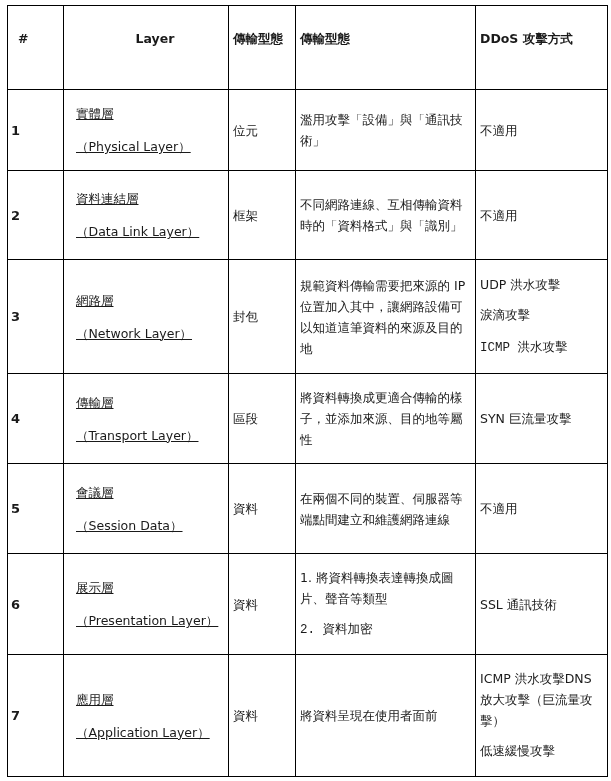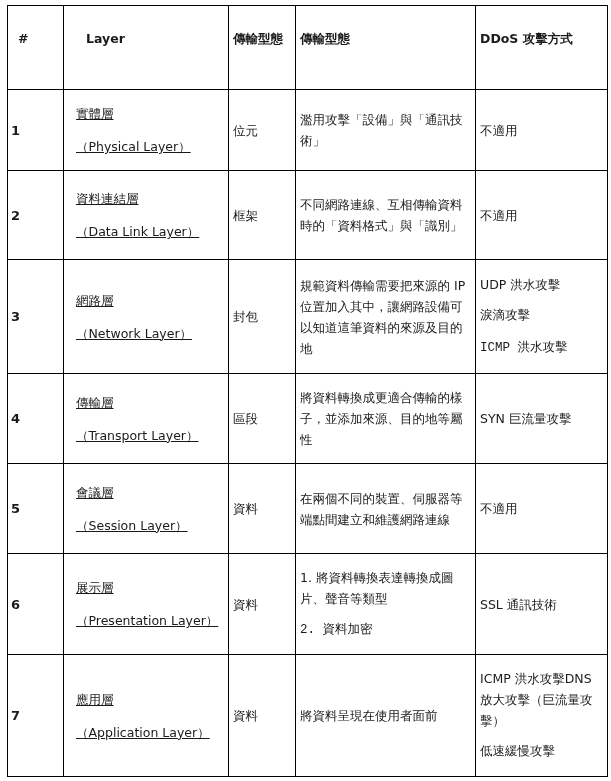--- a/index.html
+++ b/index.html
@@ -4,21 +4,21 @@
 <style>
   html, body { margin: 0; padding: 0; background: #ffffff; }
   body { width: 611px; height: 781px; position: relative; overflow: hidden;
          font-family: "DejaVu Sans", "Liberation Sans", sans-serif; color: #1a1a1a; }
   table { position: absolute; left: 7px; top: 5px; border-collapse: collapse;
           table-layout: fixed; width: 600px; }
   td, th { border: 1.5px solid #000; vertical-align: middle; padding: 0 4px;
            font-size: 12.5px; line-height: 21px; text-align: left; font-weight: normal; }
   th { font-weight: bold; vertical-align: top; padding-top: 22px; }
   th.c0 { padding-left: 10px; }
-  th.c1 { padding-left: 22px; }
+  th.c1 { padding-left: 22px; text-align: center; }
   td.num { font-weight: bold; font-size: 13px; padding-left: 3px; }
   td.layer { padding-left: 12px; text-decoration: underline; }
   .layer-zh { display: block; margin-bottom: 12px; }
   .layer-en { display: block; }
   .para { display: block; }
   .para + .para { margin-top: 11px; font-family: Liberation Mono, monospace; }
   col.c0 { width: 56px; } col.c1 { width: 165px; } col.c2 { width: 67px; }
   col.c3 { width: 180px; } col.c4 { width: 132px; }
   tr.h0 { height: 84px; } tr.r1 { height: 81px; } tr.r2 { height: 89px; }
   tr.r3 { height: 114px; } tr.r4 { height: 90px; } tr.r5 { height: 90px; }
@@ -100,21 +100,21 @@
           <span class="para">將資料轉換成更適合傳輸的樣子，並添加來源、目的地等屬性</span>
         </td>
       <td>
           <span class="para">SYN 巨流量攻擊</span>
         </td>
     </tr>
     <tr class="r5">
       <td class="num">5</td>
       <td class="layer">
         <span class="layer-zh">會議層</span>
-        <span class="layer-en">（Session Layer）</span>
+        <span class="layer-en">（Session Data）</span>
       </td>
       <td>資料</td>
       <td>
           <span class="para">在兩個不同的裝置、伺服器等端點間建立和維護網路連線</span>
         </td>
       <td>
           <span class="para">不適用</span>
         </td>
     </tr>
     <tr class="r6">

